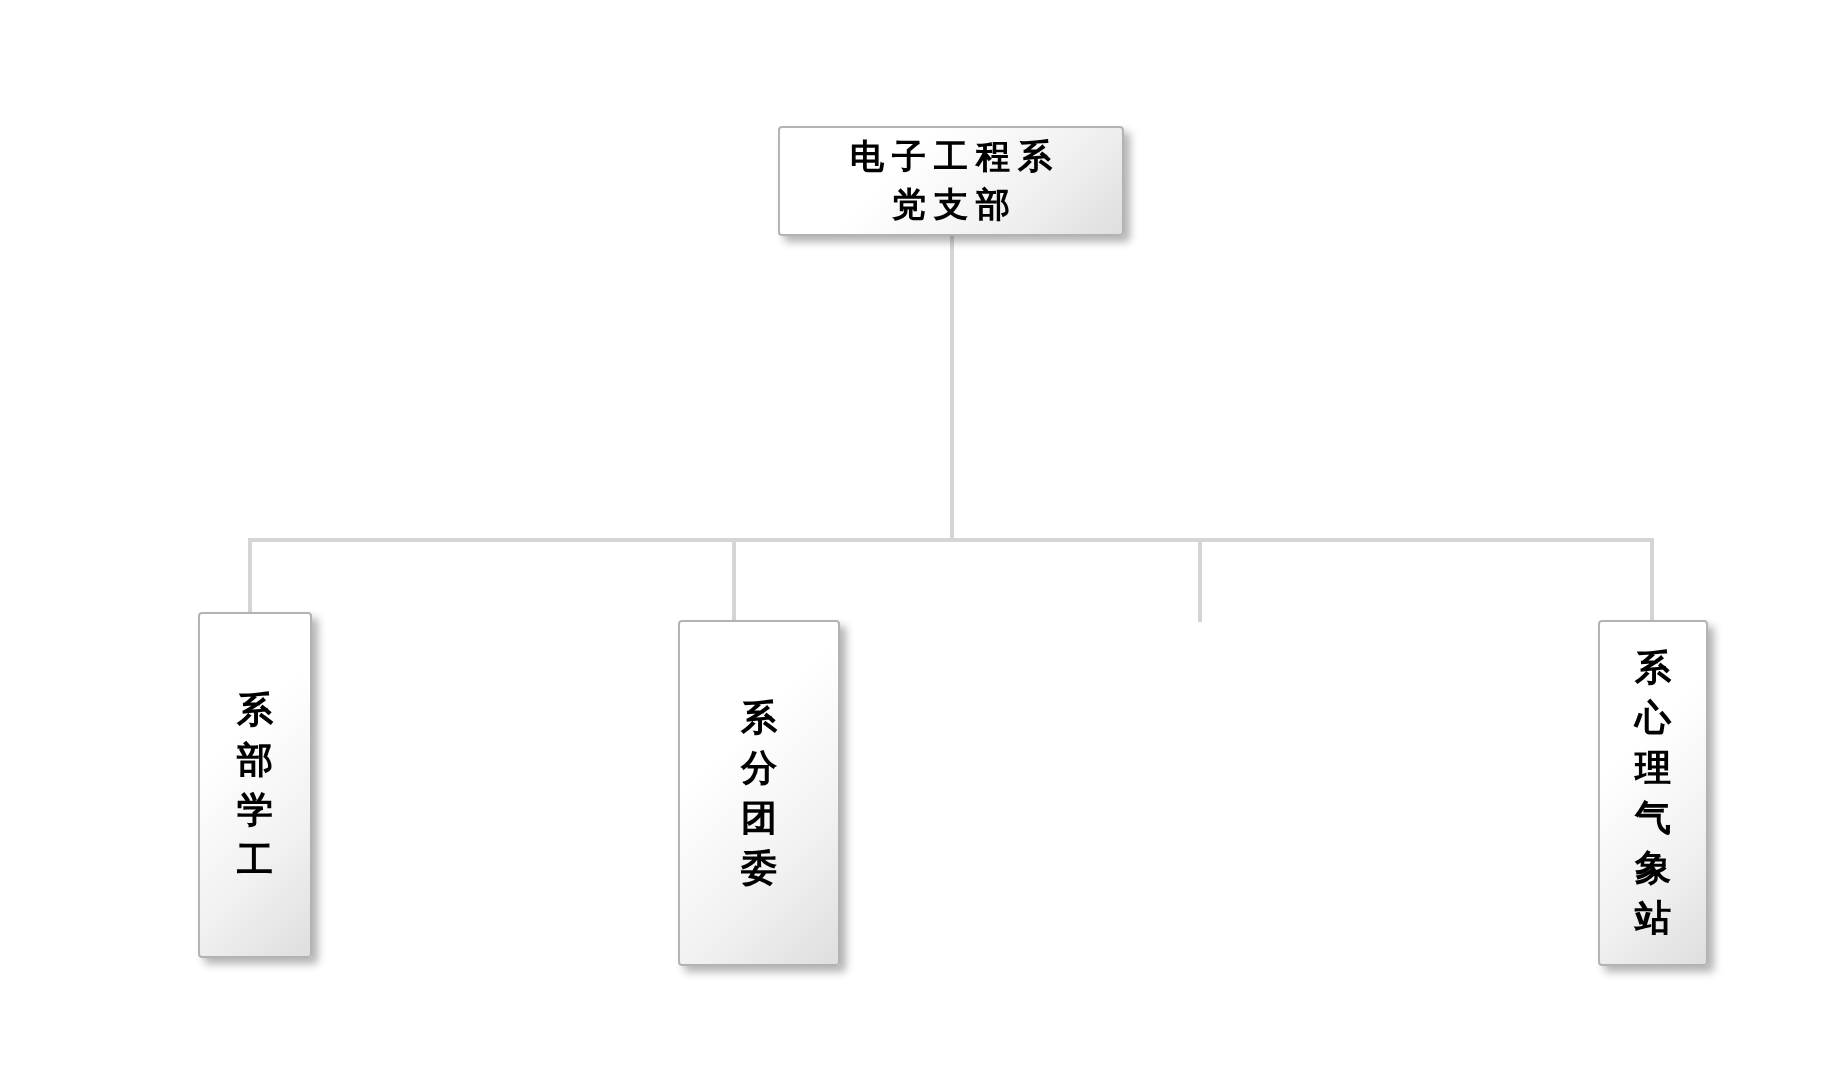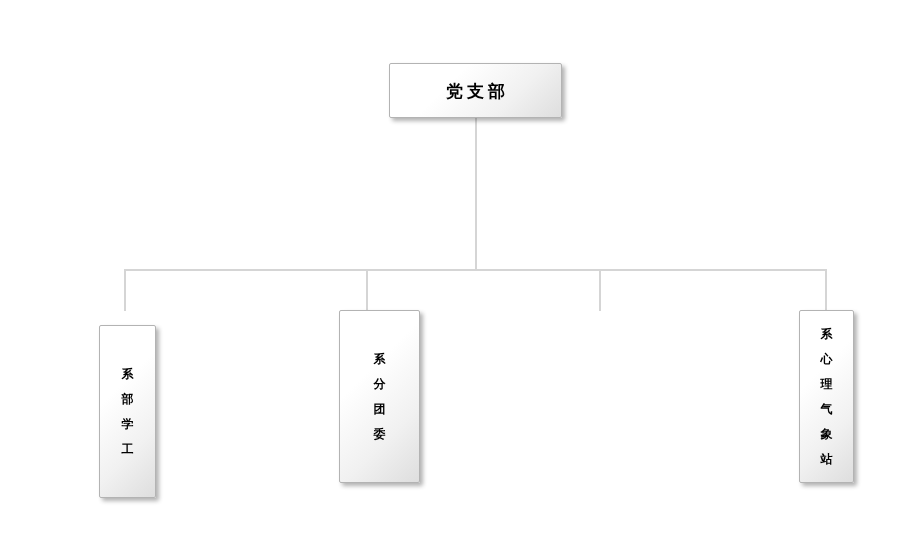--- a/index.html
+++ b/index.html
@@ -45,47 +45,48 @@
   }
   .root-line {
     font-size: 17px;
     font-weight: bold;
     line-height: 24px;
     letter-spacing: 4px;
     text-indent: 4px;
     text-align: center;
     white-space: nowrap;
   }
-  .child1 { left: 99px;  top: 325px; width: 57px; height: 173px; }
+  .child1 { left: 99px;  top: 306px; width: 57px; height: 173px; }
   .child2 { left: 339px; top: 310px; width: 81px; height: 173px; }
   .child3 { left: 574px; top: 310px; width: 57px; height: 173px; }
   .child4 { left: 799px; top: 310px; width: 55px; height: 173px; }
   .vlabel {
     display: block;
     width: 1.1em;
-    font-size: 12px;
+    font-size: 18px;
     font-weight: bold;
     line-height: 25px;
     text-align: center;
     word-break: break-all;
   }
 </style>
 </head>
 <body>
 
 <div class="canvas">
 
   <div class="line v-root"></div>
   <div class="line h-main"></div>
   <div class="line v-child1"></div>
   <div class="line v-child2"></div>
   <div class="line v-child3"></div>
   <div class="line v-child4"></div>
 
   <div class="node root-node">
+    <div class="root-line">电子工程系</div>
     <div class="root-line">党支部</div>
   </div>
 
   <div class="node child1">
     <span class="vlabel">系部学工</span>
   </div>
   <div class="node child2">
     <span class="vlabel">系分团委</span>
   </div>
   <div class="node child4">

